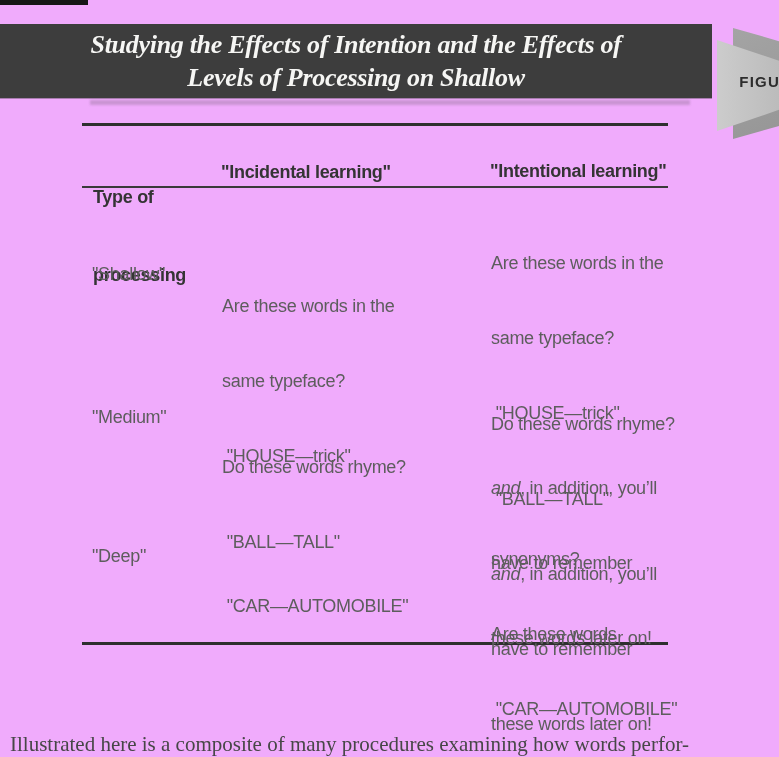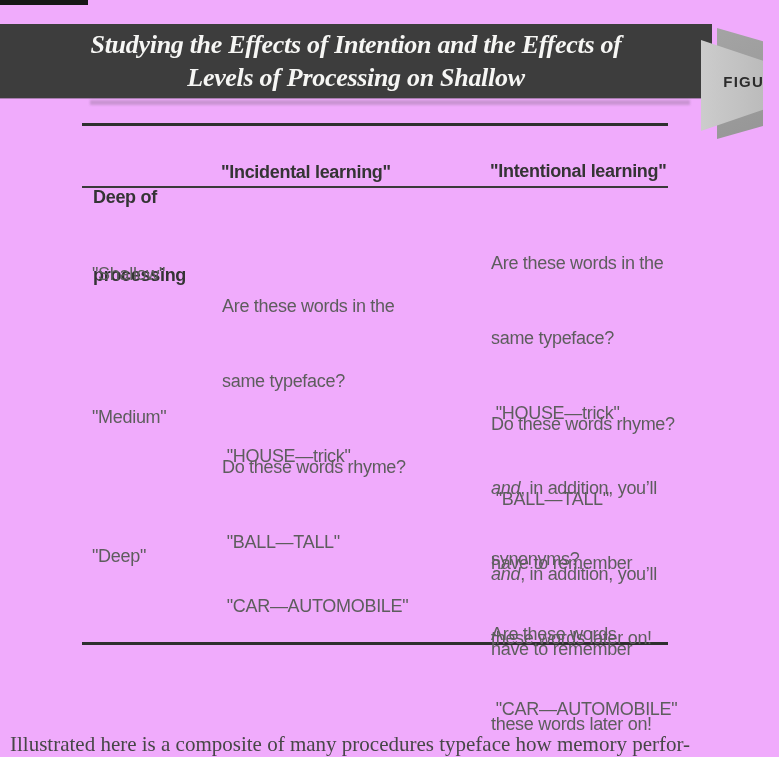--- a/index.html
+++ b/index.html
@@ -27,21 +27,21 @@
     font-style:italic;font-weight:bold;
     font-size:26px;line-height:33px;letter-spacing:-0.3px;
     white-space:pre;
   }
   .banner-shadow{
     position:absolute;left:90px;top:100px;width:600px;height:5px;
     background:rgba(70,70,70,.22);
     filter:blur(1px);
   }
   .figure-tab{
-    position:absolute;left:668px;top:28px;width:95px;height:114px;
+    position:absolute;left:684px;top:28px;width:95px;height:114px;
     overflow:hidden;
   }
   .figure-tab svg{position:absolute;left:0;top:0;}
   .figure-tab-label{
     position:absolute;right:-1px;top:45px;
     font-size:15px;font-weight:bold;letter-spacing:1.2px;
     color:#2c2c2c;white-space:pre;
   }
   .rule{position:absolute;left:82px;width:586px;background:#2f2f2f;}
   .rule-top{top:123px;height:3px;}
@@ -94,21 +94,21 @@
       <polygon points="33,12 168,57 33,103" fill="url(#gB)"></polygon>
     </svg>
     <span class="figure-tab-label">FIGU</span>
   </div>
 
   <div class="rule rule-top"></div>
   <div class="rule rule-mid"></div>
   <div class="rule rule-bottom"></div>
 
   <div class="th" style="left:93px;top:132px;">
-    <div>Deep of</div>
+    <div>Type of</div>
     <div>processing</div>
   </div>
   <div class="th" style="left:221px;top:159px;">"Incidental learning"</div>
   <div class="th" style="left:490px;top:158px;">"Intentional learning"</div>
 
   <div class="cell" style="left:92px;top:262px;">"Shallow"</div>
   <div class="cell" style="left:222px;top:244px;">
     <div>Are these words in the</div>
     <div>same typeface?</div>
     <div> "HOUSE—trick"</div>
@@ -142,18 +142,18 @@
   <div class="cell" style="left:491px;top:497px;">
     <div>synonyms?</div>
     <div>Are these words</div>
     <div> "CAR—AUTOMOBILE"</div>
     
     
     
   </div>
 
   <div class="caption">
-    <div>Illustrated here is a composite of many procedures typeface how memory perfor-</div>
+    <div>Illustrated here is a composite of many procedures examining how words perfor-</div>
     
     
   </div>
 
 </div>
 
 </body></html>

